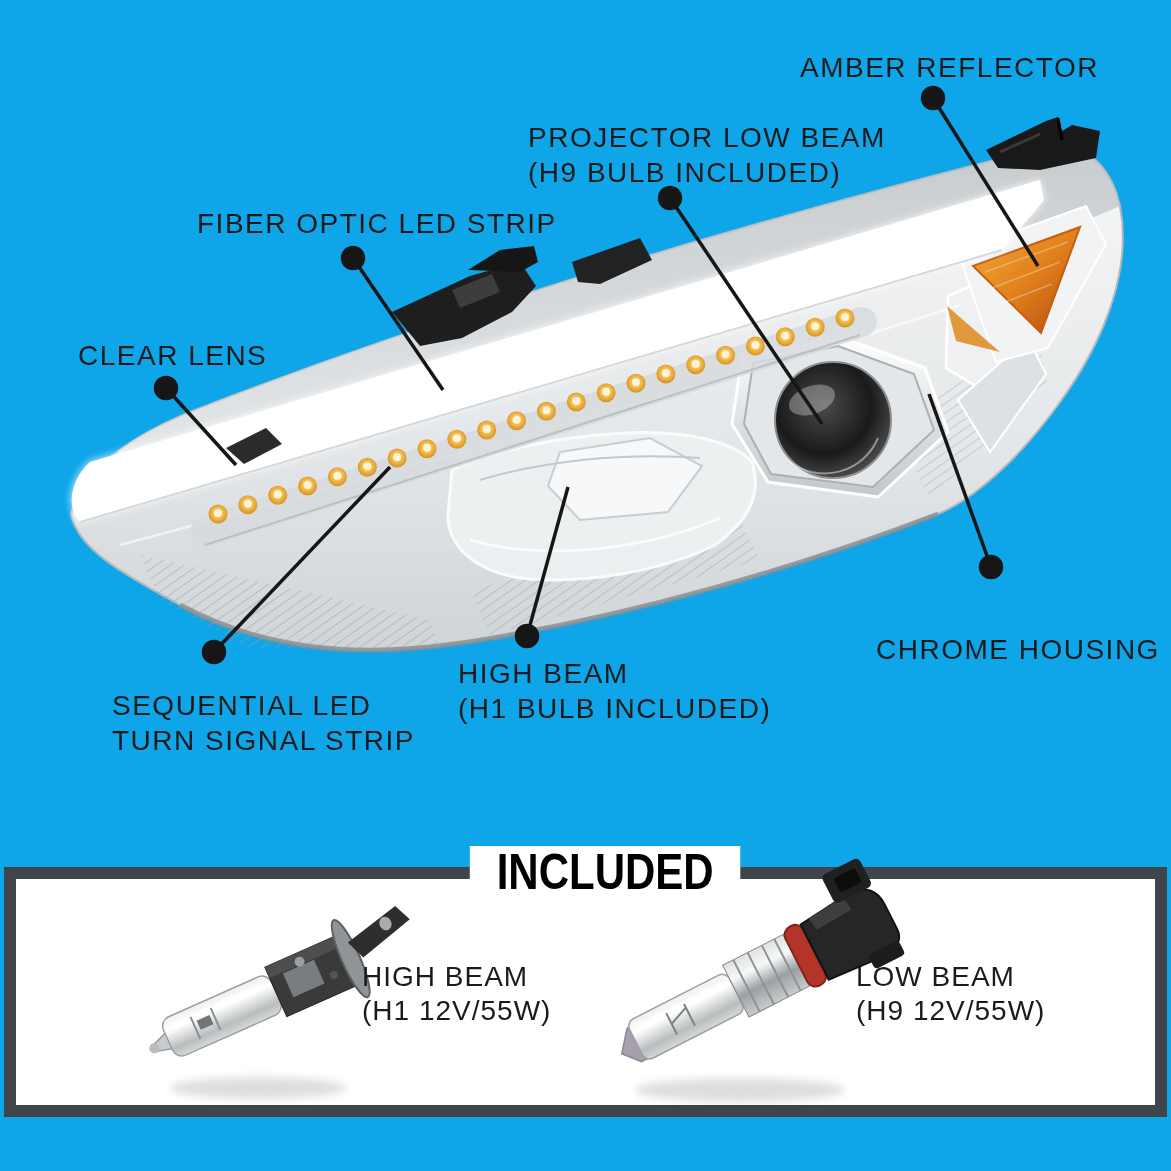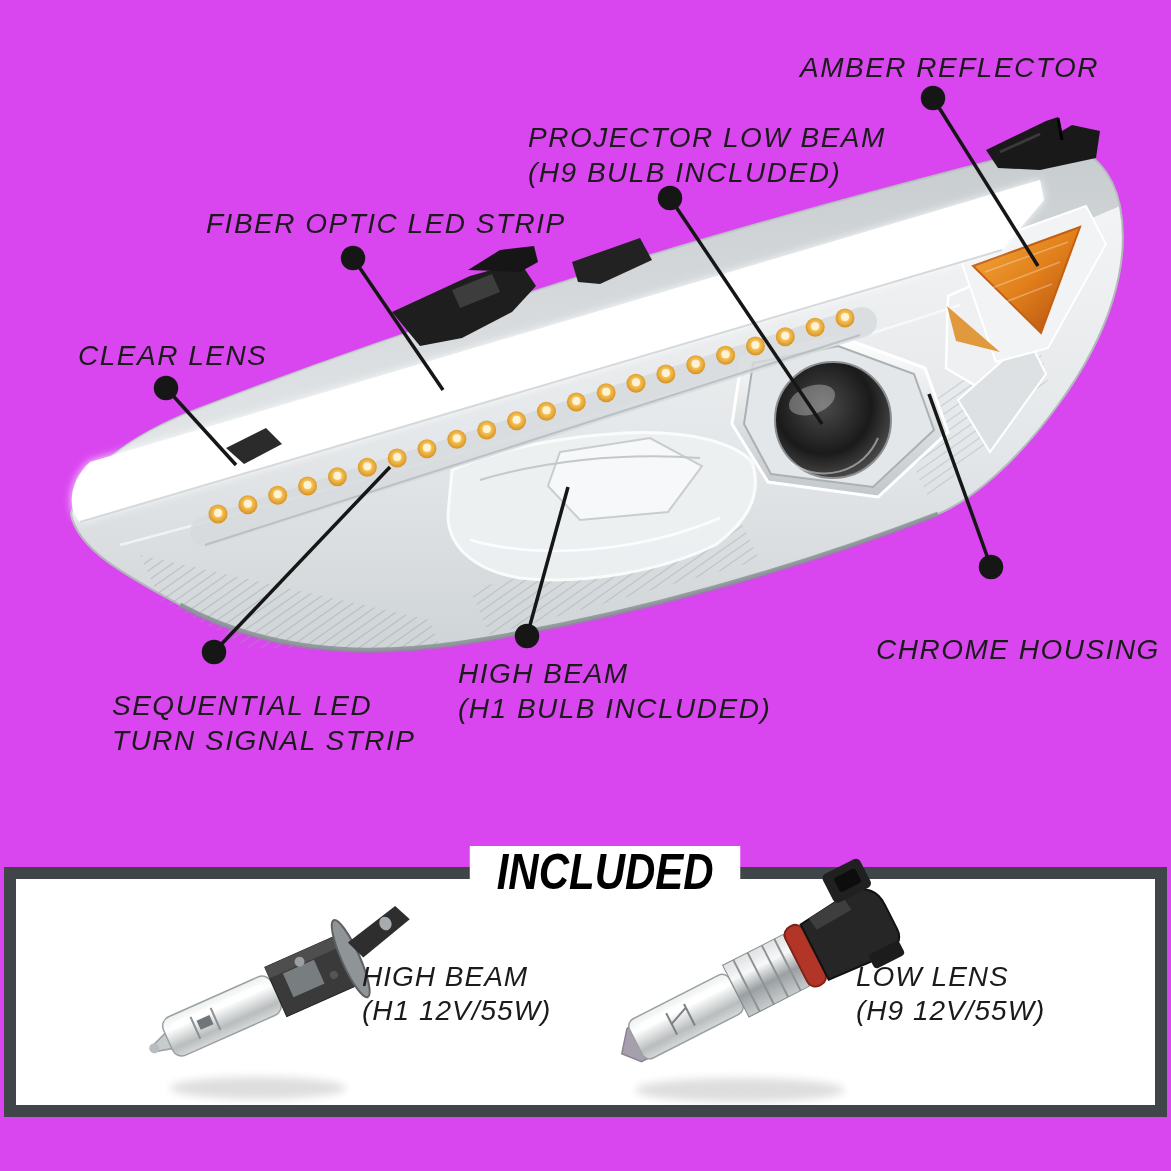--- a/index.html
+++ b/index.html
@@ -1,27 +1,27 @@
 <!DOCTYPE html>
 <html><head>
 <meta charset="utf-8">
 <style>
   html,body { margin:0; padding:0; background:#ffffff; }
   .scene {
     position:relative; width:1171px; height:1171px; overflow:hidden;
-    background:#d946ef; font-family:"Liberation Sans", sans-serif;font-style:italic;
+    background:#0ea5e9; font-family:"Liberation Sans", sans-serif;
   }
   .headlight-svg { position:absolute; left:0; top:0; z-index:2; }
   .callout {
     position:absolute; z-index:3; color:#1b1b1b; font-size:28px;
     line-height:35px; letter-spacing:1.5px; white-space:nowrap;
   }
   .co-amber     { left:800px; top:50px; }
   .co-projector { left:528px; top:120px; }
-  .co-fiber     { left:206px; top:206px;text-align:right; }
+  .co-fiber     { left:197px; top:206px;text-align:right; }
   .co-clear     { left:78px;  top:338px; }
   .co-chrome    { left:876px; top:584px;margin-top:48px; }
   .co-seq       { left:112px; top:668px;margin-top:20px; }
   .co-high      { left:458px; top:656px; }
   .included-box {
     position:absolute; z-index:1; left:4px; top:867px; width:1163px; height:250px;
     border:12px solid #3f4549; box-sizing:border-box; background:#ffffff;
   }
   .included-title-wrap {
     position:absolute; z-index:3; left:0; right:0; top:846px; text-align:center;margin-left:39px;
@@ -291,17 +291,17 @@
   </div>
 
   <div class="included-title-wrap">
     <span class="included-title">INCLUDED</span>
   </div>
   <div class="bulb-label bulb-label-h1">
     <div>HIGH BEAM</div>
     <div>(H1 12V/55W)</div>
   </div>
   <div class="bulb-label bulb-label-h9">
-    <div>LOW LENS</div>
+    <div>LOW BEAM</div>
     <div>(H9 12V/55W)</div>
   </div>
 
 </div>
 
 </body></html>

